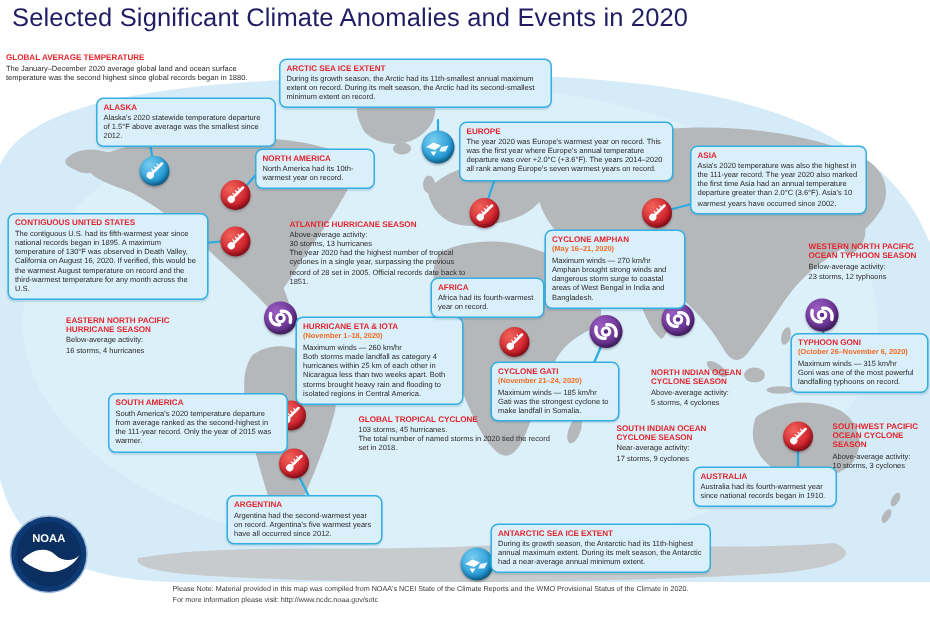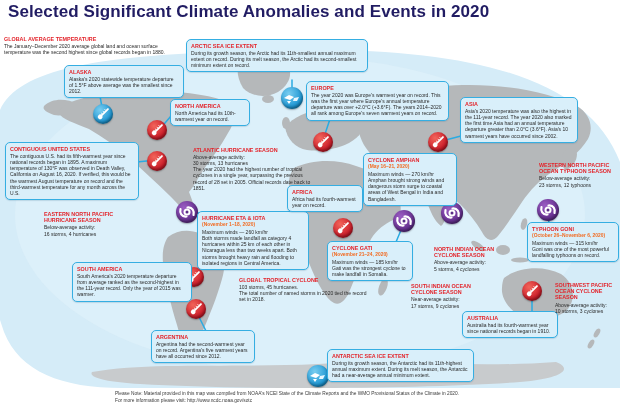--- a/index.html
+++ b/index.html
@@ -1,19 +1,19 @@
 <!DOCTYPE html>
 <html><head>
 <meta charset="utf-8">
 <style>
   html,body{margin:0;padding:0;background:#fff;}
   .canvas{position:relative;width:620px;height:413px;background:#fff;overflow:hidden;
           font-family:"Liberation Sans",sans-serif;}
   .page-title{position:absolute;left:8px;top:2px;width:600px;margin:0;
-              font-size:17px;font-weight:700;color:#211c63;letter-spacing:.1px;}
+              font-size:17px;font-weight:400;color:#211c63;letter-spacing:.1px;}
   svg.base{position:absolute;left:0;top:0;}
   .co{position:absolute;font-size:5px;line-height:1.22;color:#2a2a2a;z-index:6;}
   .co .co-title{color:#e3242b;font-weight:700;font-size:5.4px;line-height:1.15;margin-bottom:1px;}
   .co .co-date{color:#f26a21;font-weight:700;font-size:4.9px;margin-bottom:1px;}
   .co .co-body{white-space:pre-line;}
   .co.boxed{background:#d9effa;border:1px solid #35aee2;border-radius:5px;padding:3px 4px;
             box-shadow:0 1px 1px rgba(40,100,140,.18);}
   .icon{position:absolute;z-index:5;border-radius:50%;
         box-shadow:inset -1px -2px 3px rgba(0,0,0,.35), 0 1px 1.5px rgba(0,0,0,.3);}
   .icon.red{background:radial-gradient(circle at 35% 30%, #f2645a, #cb1c29 65%, #8c0f1c);}
@@ -362,19 +362,27 @@
     <div class="co-title">SOUTHWEST PACIFIC OCEAN CYCLONE SEASON</div>
     <div class="co-body">Above-average activity:
 10 storms, 3 cyclones</div>
   </div>
 
   <div class="co boxed" style="left:327px;top:349px;width:137px">
     <div class="co-title">ANTARCTIC SEA ICE EXTENT</div>
     <div class="co-body">During its growth season, the Antarctic had its 11th-highest annual maximum extent. During its melt season, the Antarctic had a near-average annual minimum extent.</div>
   </div>
 
+  <div class="noaa">
+    <svg width="53" height="53" viewBox="0 0 53 53">
+      <circle cx="26.5" cy="26.5" r="25.5" fill="#0d3a74" stroke="#9db8d6" stroke-width="1"></circle>
+      <circle cx="26.5" cy="26.5" r="21.5" fill="#0b2f60"></circle>
+      <path d="M9 30 C17 22 26 22 31 27 C35 31 43 32 47 27 C41 38 27 41 18 36 C14 34 10 32 9 30 Z" fill="#fff"></path>
+      <text x="26.5" y="18" font-size="7.5" font-weight="bold" fill="#fff" text-anchor="middle" font-family="Liberation Sans, sans-serif">NOAA</text>
+    </svg>
+  </div>
 
   <div class="footer">
     <div>Please Note: Material provided in this map was compiled from NOAA's NCEI State of the Climate Reports and the WMO Provisional Status of the Climate in 2020.</div>
     <div>For more information please visit: http://www.ncdc.noaa.gov/sotc</div>
   </div>
 
 </div>
 
 </body></html>

